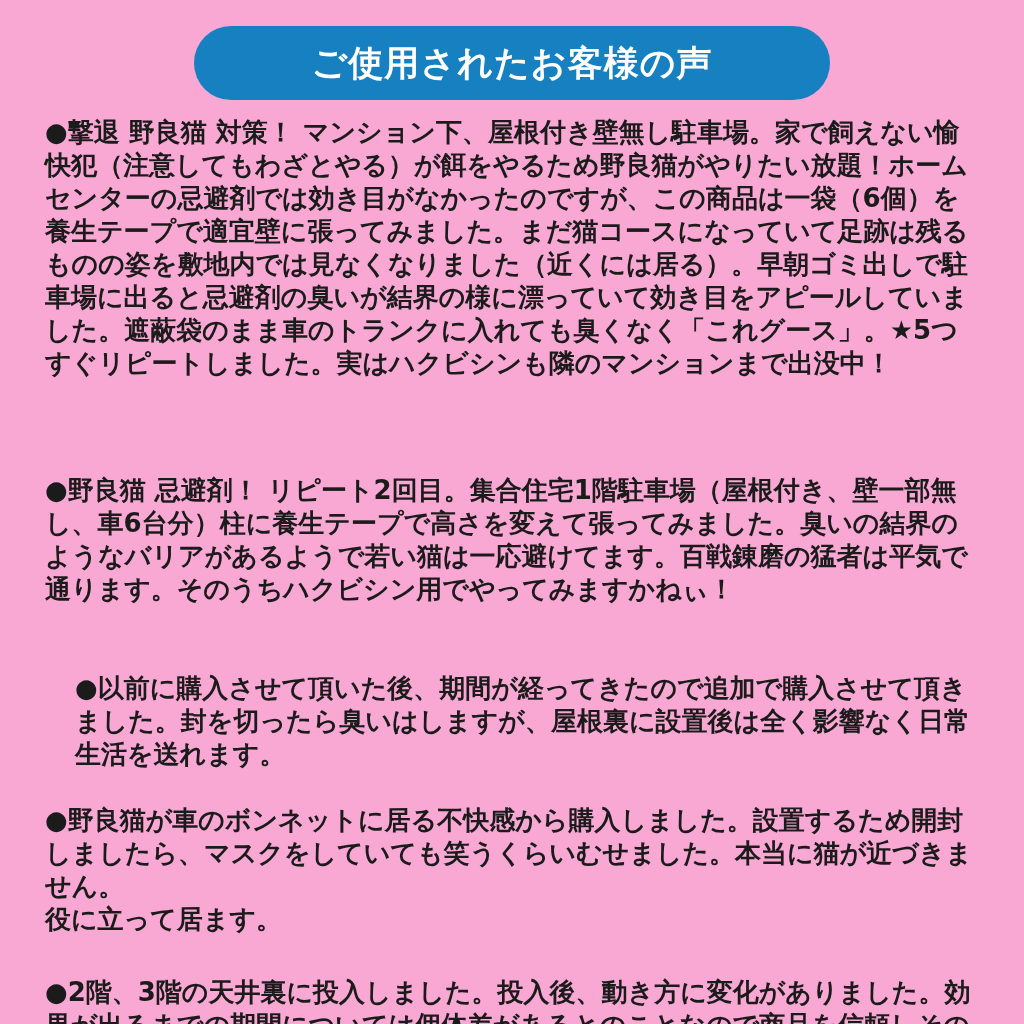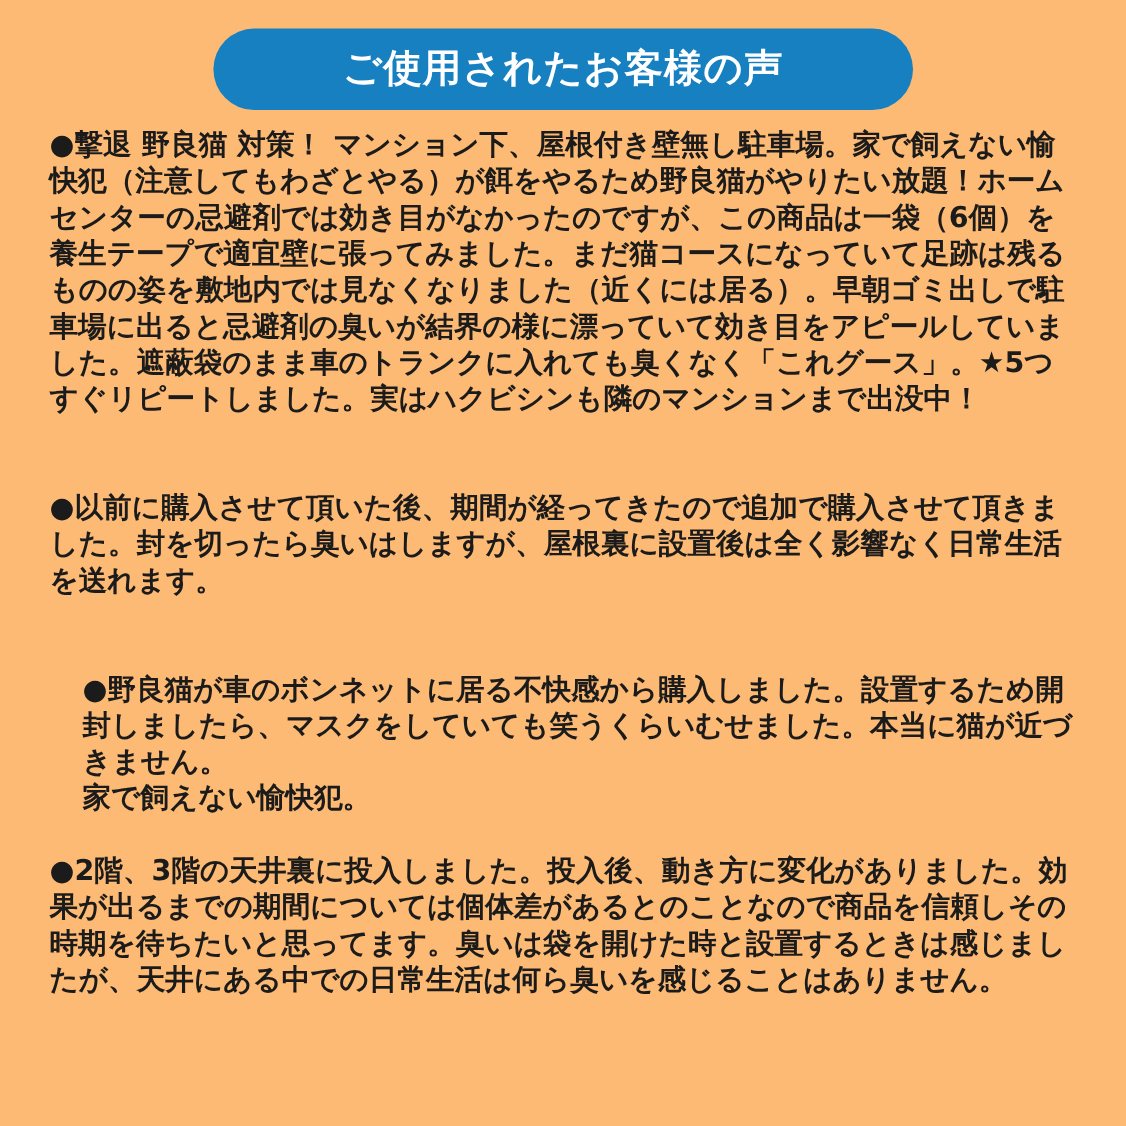--- a/index.html
+++ b/index.html
@@ -5,21 +5,21 @@
   html, body {
     margin: 0;
     padding: 0;
     background: #ffffff;
     font-family: "DejaVu Sans", "Liberation Sans", sans-serif;
   }
   .page {
     position: relative;
     width: 1024px;
     height: 1024px;
-    background: #fdba74;
+    background: #f9a8d4;
     overflow: hidden;
   }
   .header-pill {
     position: absolute;
     left: 194px;
     top: 26px;
     width: 636px;
     height: 74px;
     background: #1780c1;
     border-radius: 37px;
@@ -45,37 +45,38 @@
     color: #1b1b1b;
     font-size: 26px;
     font-weight: bold;
     line-height: 33px;
     letter-spacing: 0px;
     text-align: left;
     white-space: pre-line;
     word-break: break-all;
     overflow-wrap: anywhere;
   }
-  .review:nth-child(1) { margin-bottom: 66px; }
+  .review:nth-child(1) { margin-bottom: 94px; }
   .review:nth-child(2) { margin-bottom: 66px; }
   .review:nth-child(3) { margin-bottom: 33px; margin-left: 30px; }
   .review:nth-child(4) { margin-bottom: 40px; }
   .review:nth-child(5) { margin-bottom: 36px; }
 </style>
 </head>
 <body>
 
 <div class="page">
 
   <div class="header-pill">
     <span class="title">ご使用されたお客様の声</span>
   </div>
 
   <div class="content">
     <p class="review">●撃退 野良猫 対策！ マンション下、屋根付き壁無し駐車場。家で飼えない愉快犯（注意してもわざとやる）が餌をやるため野良猫がやりたい放題！ホームセンターの忌避剤では効き目がなかったのですが、この商品は一袋（6個）を養生テープで適宜壁に張ってみました。まだ猫コースになっていて足跡は残るものの姿を敷地内では見なくなりました（近くには居る）。早朝ゴミ出しで駐車場に出ると忌避剤の臭いが結界の様に漂っていて効き目をアピールしていました。遮蔽袋のまま車のトランクに入れても臭くなく「これグース」。★5つ すぐリピートしました。実はハクビシンも隣のマンションまで出没中！</p>
+    <p class="review">●野良猫 忌避剤！ リピート2回目。集合住宅1階駐車場（屋根付き、壁一部無し、車6台分）柱に養生テープで高さを変えて張ってみました。臭いの結界のようなバリアがあるようで若い猫は一応避けてます。百戦錬磨の猛者は平気で通ります。そのうちハクビシン用でやってみますかねぃ！</p>
     <p class="review">●以前に購入させて頂いた後、期間が経ってきたので追加で購入させて頂きました。封を切ったら臭いはしますが、屋根裏に設置後は全く影響なく日常生活を送れます。</p>
     <p class="review">●野良猫が車のボンネットに居る不快感から購入しました。設置するため開封しましたら、マスクをしていても笑うくらいむせました。本当に猫が近づきません。
-家で飼えない愉快犯。</p>
+役に立って居ます。</p>
     <p class="review">●2階、3階の天井裏に投入しました。投入後、動き方に変化がありました。効果が出るまでの期間については個体差があるとのことなので商品を信頼しその時期を待ちたいと思ってます。臭いは袋を開けた時と設置するときは感じましたが、天井にある中での日常生活は何ら臭いを感じることはありません。</p>
 
   </div>
 
 </div>
 
 </body></html>

